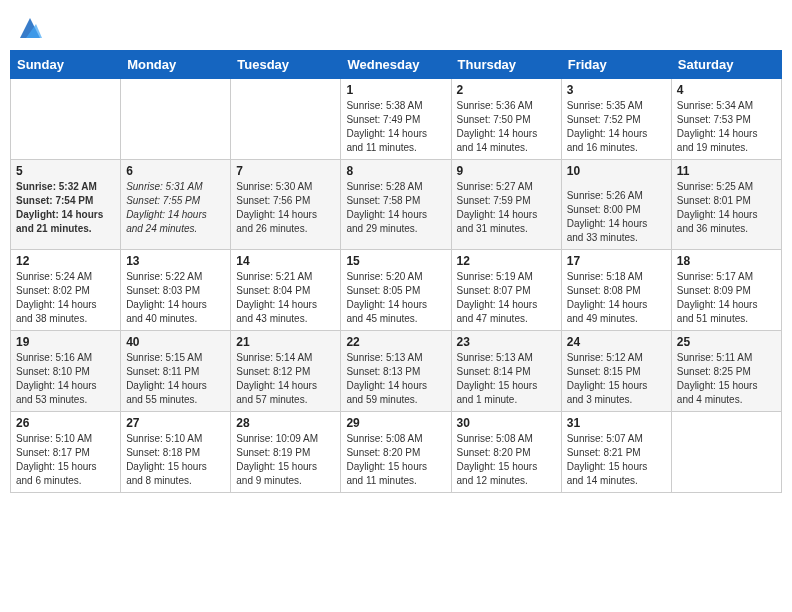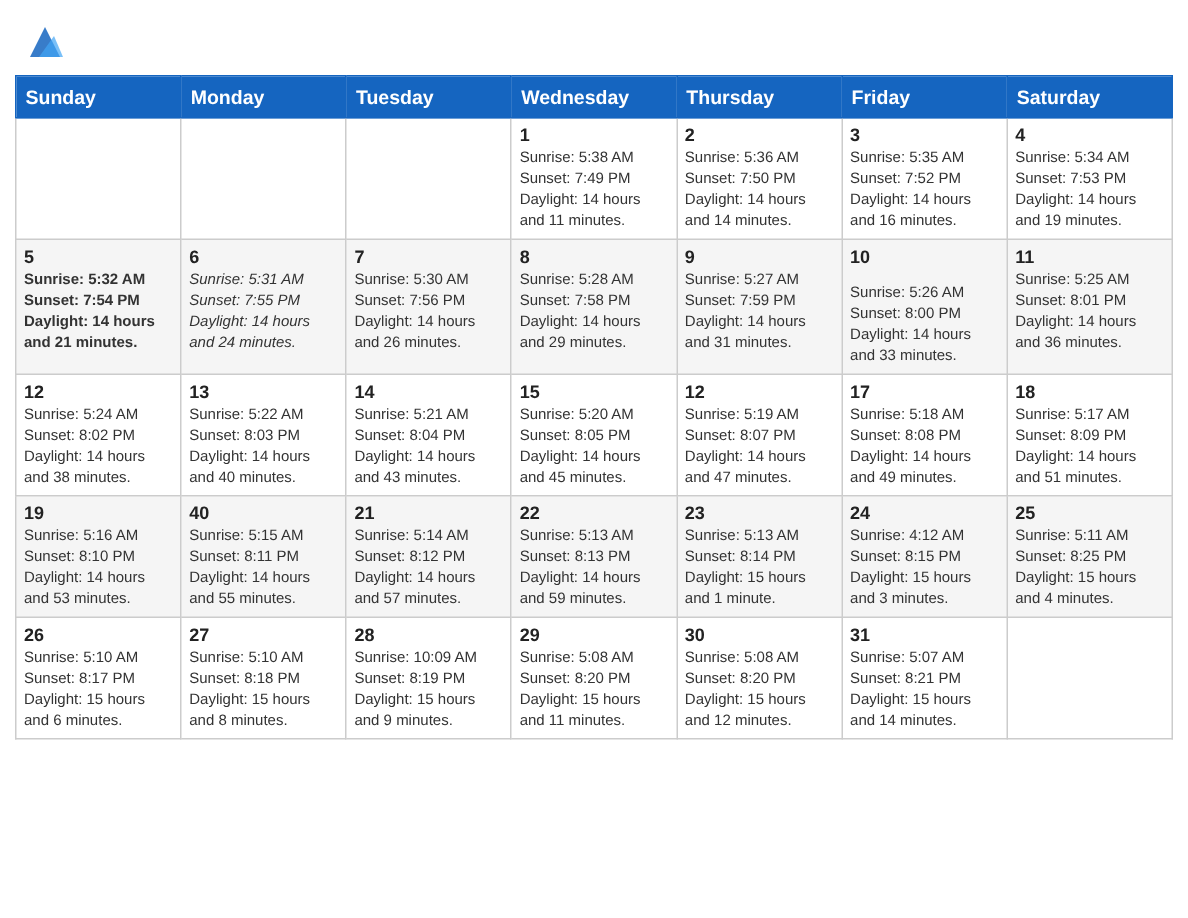--- a/index.html
+++ b/index.html
@@ -302,21 +302,21 @@
         </td>
         <td>
           <span class="day-num">23</span>
           <div class="day-info" style="white-space: pre-line;">Sunrise: 5:13 AM
 Sunset: 8:14 PM
 Daylight: 15 hours
 and 1 minute.</div>
         </td>
         <td>
           <span class="day-num">24</span>
-          <div class="day-info" style="white-space: pre-line;">Sunrise: 4:12 AM
+          <div class="day-info" style="white-space: pre-line;">Sunrise: 5:12 AM
 Sunset: 8:15 PM
 Daylight: 15 hours
 and 3 minutes.</div>
         </td>
         <td>
           <span class="day-num">25</span>
           <div class="day-info" style="white-space: pre-line;">Sunrise: 5:11 AM
 Sunset: 8:25 PM
 Daylight: 15 hours
 and 4 minutes.</div>

